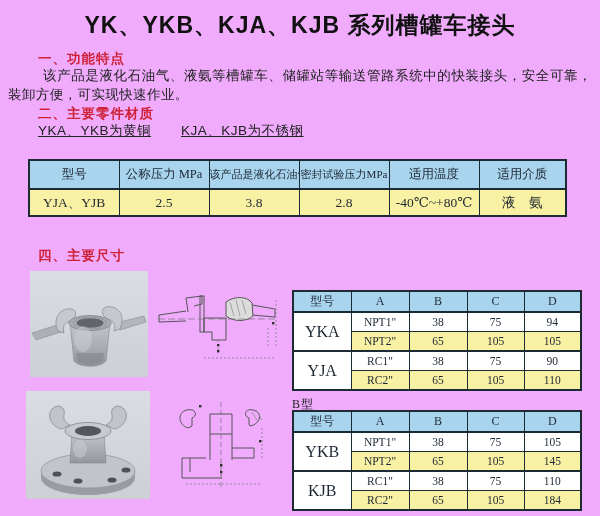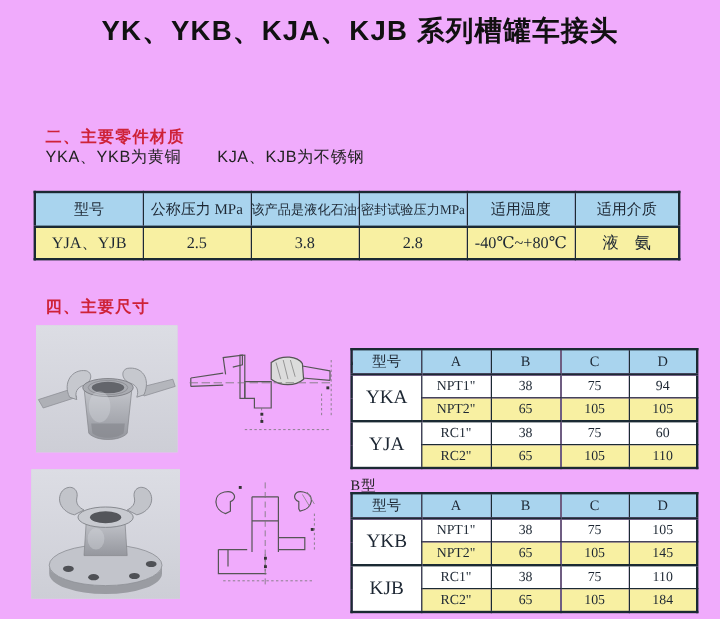--- a/index.html
+++ b/index.html
@@ -14,21 +14,21 @@
     font-size:23px;font-weight:bold;letter-spacing:1px;color:#111;
     font-family:"Liberation Sans",sans-serif;
   }
   .sec-heading{
     color:#ce2238;font-weight:bold;font-size:13.5px;letter-spacing:1px;
   }
   .body-text{
     left:8px;width:584px;font-size:13.5px;line-height:19px;color:#222;
     text-indent:2.6em;letter-spacing:0.4px;text-align:justify;
   }
-  .materials{left:38px;font-size:13.5px;color:#222;letter-spacing:0.5px;}
+  .materials{left:38px;font-size:13.5px;color:#222;letter-spacing:0.5px;text-decoration:underline;}
   .materials .m2{margin-left:30px;}
 
   table{border-collapse:collapse;table-layout:fixed;}
   
   .perf{left:28px;top:159px;width:537px;
         font-family:"Liberation Serif","DejaVu Serif",serif;color:#1d2733;}
   .perf th,.perf td{border:1px solid #1b2a33;text-align:center;padding:0;overflow:hidden;white-space:nowrap;}
   .perf{border:2px solid #1b2a33;}
   .perf th{background:#a9d4ee;height:27px;font-size:12.5px;font-weight:normal;}
   .perf th.small{font-size:11px;}
@@ -54,20 +54,22 @@
              font-family:"Liberation Serif","DejaVu Serif",serif;}
   .photo-frame{background:#d6d7de;}
 </style>
 </head>
 <body>
 
 <div class="page">
 
   <div class="abs page-title">YK、YKB、KJA、KJB 系列槽罐车接头</div>
 
+  <div class="abs sec-heading" style="left:38px;top:50px;">一、功能特点</div>
+  <div class="abs body-text" style="top:66px;">该产品是液化石油气、液氨等槽罐车、储罐站等输送管路系统中的快装接头，安全可靠，装卸方便，可实现快速作业。</div>
 
   <div class="abs sec-heading" style="left:38px;top:105px;">二、主要零件材质</div>
   <div class="abs materials" style="top:122px;">
     <span class="m1">YKA、YKB为黄铜</span><span class="m2">KJA、KJB为不锈钢</span>
   </div>
 
 
   <table class="abs perf">
     <colgroup>
         <col style="width:90px">
@@ -182,21 +184,21 @@
         <td>NPT2"</td>
         <td>65</td>
         <td>105</td>
         <td>105</td>
       </tr>
       <tr class="rw grp">
         <td class="model" rowspan="2">YJA</td>
         <td>RC1"</td>
         <td>38</td>
         <td>75</td>
-        <td>60</td>
+        <td>90</td>
       </tr>
       <tr class="ry">
         <td>RC2"</td>
         <td>65</td>
         <td>105</td>
         <td>110</td>
       </tr>
     </tbody>
   </table>
 

